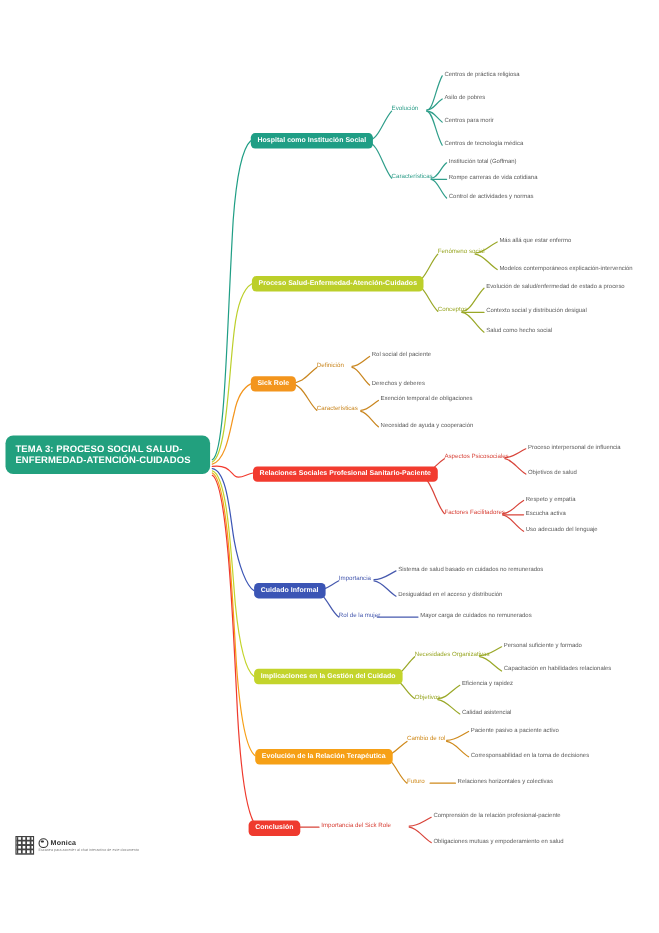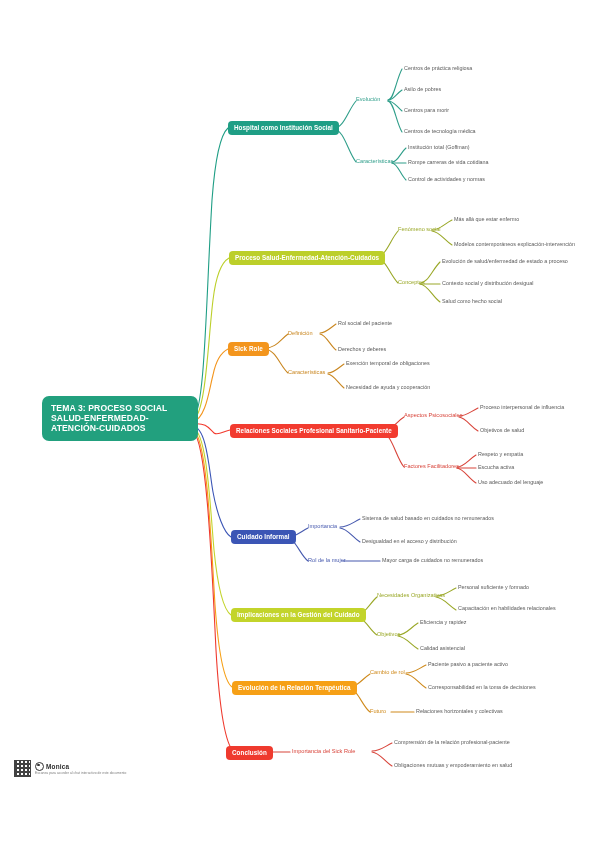--- a/index.html
+++ b/index.html
@@ -7,28 +7,27 @@
     width:599px;height:848px;position:relative;overflow:hidden;
     font-family:"Liberation Sans","DejaVu Sans",sans-serif;
     color:#3c3c3c;
   }
   #canvas{position:absolute;inset:0;}
   svg.links{position:absolute;left:0;top:0;width:599px;height:848px;pointer-events:none;}
   .node{position:absolute;white-space:nowrap;line-height:1.18;}
 
   
   .root{
-    left:5px;top:396px;width:156px;
+    left:5px;top:396px;width:186px;
     background:#22a07e;color:#ffffff;
     border-radius:7px;
     padding:7px 9px 8px 9px;
     font-size:8.6px;font-weight:700;letter-spacing:.1px;
     white-space:normal;
     box-sizing:border-box;
-    margin-left:37px;
   }
 
   
   .topic{
     color:#ffffff;border-radius:4px;
     padding:3px 6px 4px 6px;
     font-size:6.3px;font-weight:700;letter-spacing:.05px;
     box-sizing:border-box;
   }
   .t-teal   {background:#1f9e85;}

